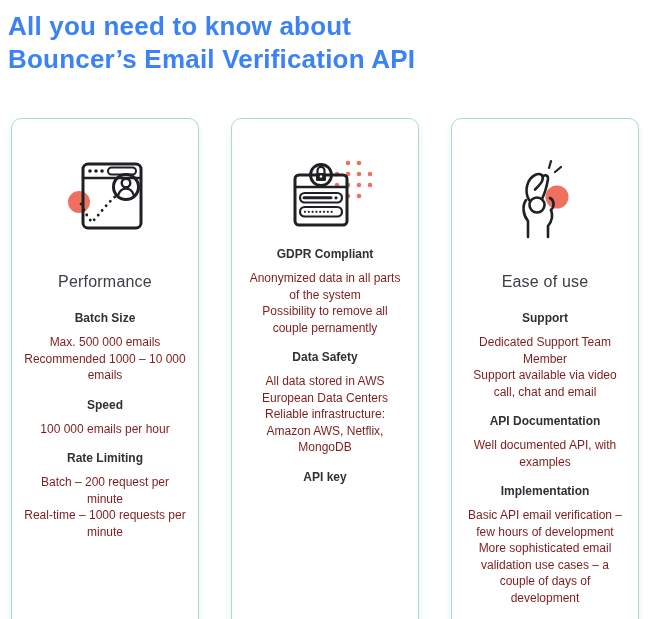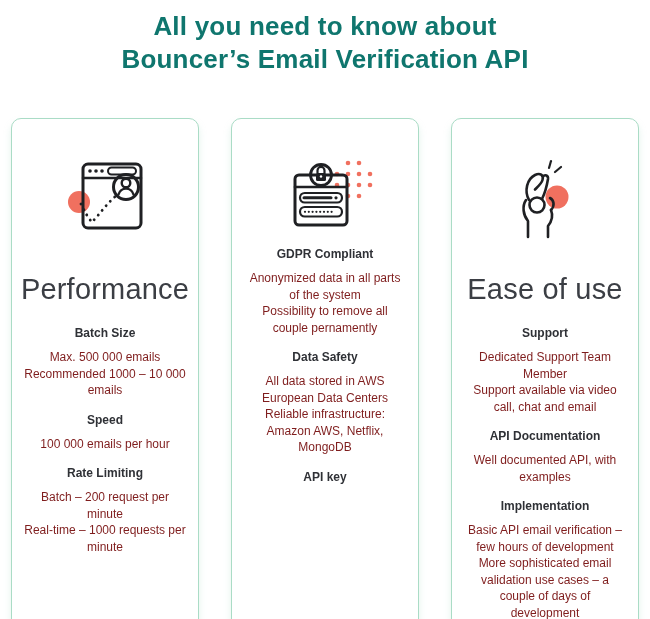--- a/index.html
+++ b/index.html
@@ -4,26 +4,25 @@
 <style>
   html,body{margin:0;padding:0;}
   body{
     width:650px;height:619px;
     background:#ffffff;
     font-family:"Liberation Sans",sans-serif;
     color:#3e4148;
     overflow:hidden;
   }
   .page-title{
-    margin:10px 16px 0;
-    text-align:center;
+    margin:10px 8px 0;
     font-size:26px;
     line-height:33px;
     font-weight:700;
-    color:#0f766e;
+    color:#3b82f6;
     white-space:pre-line;
     letter-spacing:.2px;
   }
   .cards-row{
     display:flex;
     gap:32px;
     padding:0 11px;
     margin-top:42px;
     align-items:stretch;
   }
@@ -40,21 +39,21 @@
   }
   .icon-wrap{
     height:100px;
     display:flex;
     align-items:center;
     justify-content:center;
     margin-top:6px;
   }
   .card-title{
     margin:26px 0 20px;
-    font-size:29px;
+    font-size:16px;
     font-weight:400;
     color:#3b3e44;
     letter-spacing:.2px;
   }
   .section-heading{
     margin:0 0 9px;
     font-size:12px;
     font-weight:700;
     color:#2f3136;
   }

